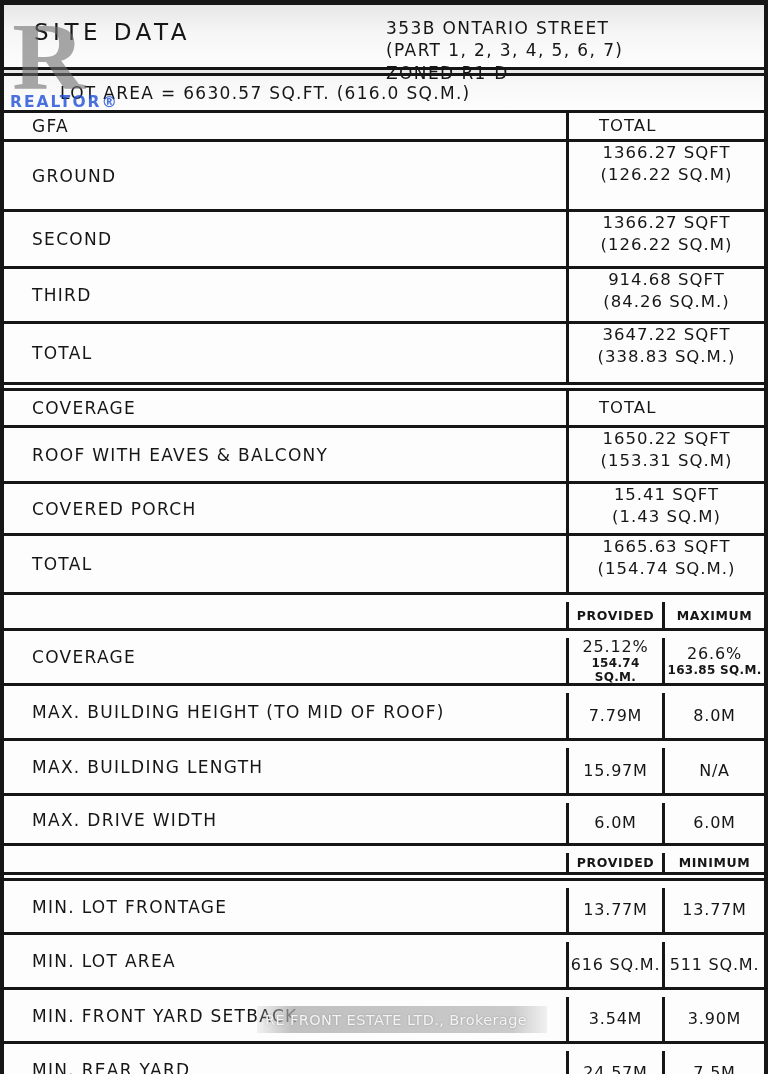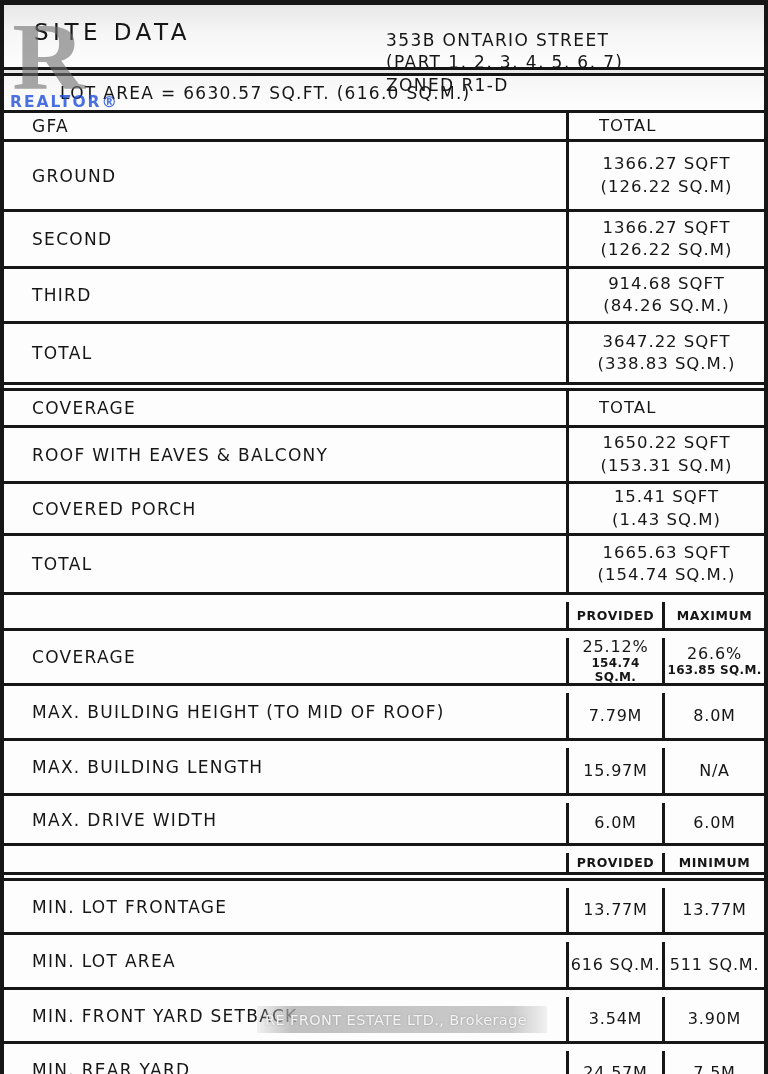--- a/index.html
+++ b/index.html
@@ -28,21 +28,21 @@
   }
   .row.dbl{border-bottom:9px double var(--ink);}
   .c-label{
     flex:1;padding-left:28px;
     font-size:17px;letter-spacing:1.3px;
     white-space:nowrap;
   }
   .c-total{
     width:198px;align-self:stretch;
     border-left:3px solid var(--ink);
-    display:flex;flex-direction:column;justify-content:center;align-items:center;
+    display:flex;flex-direction:column;justify-content:flex-start;align-items:center;
     text-align:center;font-size:16.5px;letter-spacing:1px;line-height:1.35;
     box-sizing:border-box;
   }
   .c-total.head{align-items:flex-start;justify-content:center;padding-left:30px;text-align:left;}
   .c-p,.c-m{
     align-self:stretch;border-left:3px solid var(--ink);
     display:flex;flex-direction:column;justify-content:center;align-items:center;
     text-align:center;font-size:16px;letter-spacing:0.8px;line-height:1.2;
     box-sizing:border-box;
     margin-top:7px;
@@ -54,21 +54,21 @@
   
   .r-title{
     align-items:flex-start;
     background:linear-gradient(180deg,#e7e7e7 0%,#f6f6f6 45%,#fdfdfd 100%);
   }
   .title-left{
     flex:1;padding:14px 0 0 30px;
     font-size:23px;letter-spacing:4.5px;white-space:nowrap;
   }
   .title-right{
-    width:378px;padding-top:24px;
+    width:378px;padding-top:12px;
     font-size:17px;letter-spacing:1.4px;line-height:1.32;white-space:nowrap;
   }
   .r-lot{background:linear-gradient(180deg,#f6f6f6,#fdfdfd);}
   .lot-text{flex:1;padding-left:56px;font-size:17px;letter-spacing:1.3px;}
   
   .wm-logo{
     position:absolute;left:6px;top:10px;width:110px;height:104px;
     pointer-events:none;opacity:.8;
   }
   .wm-r{

